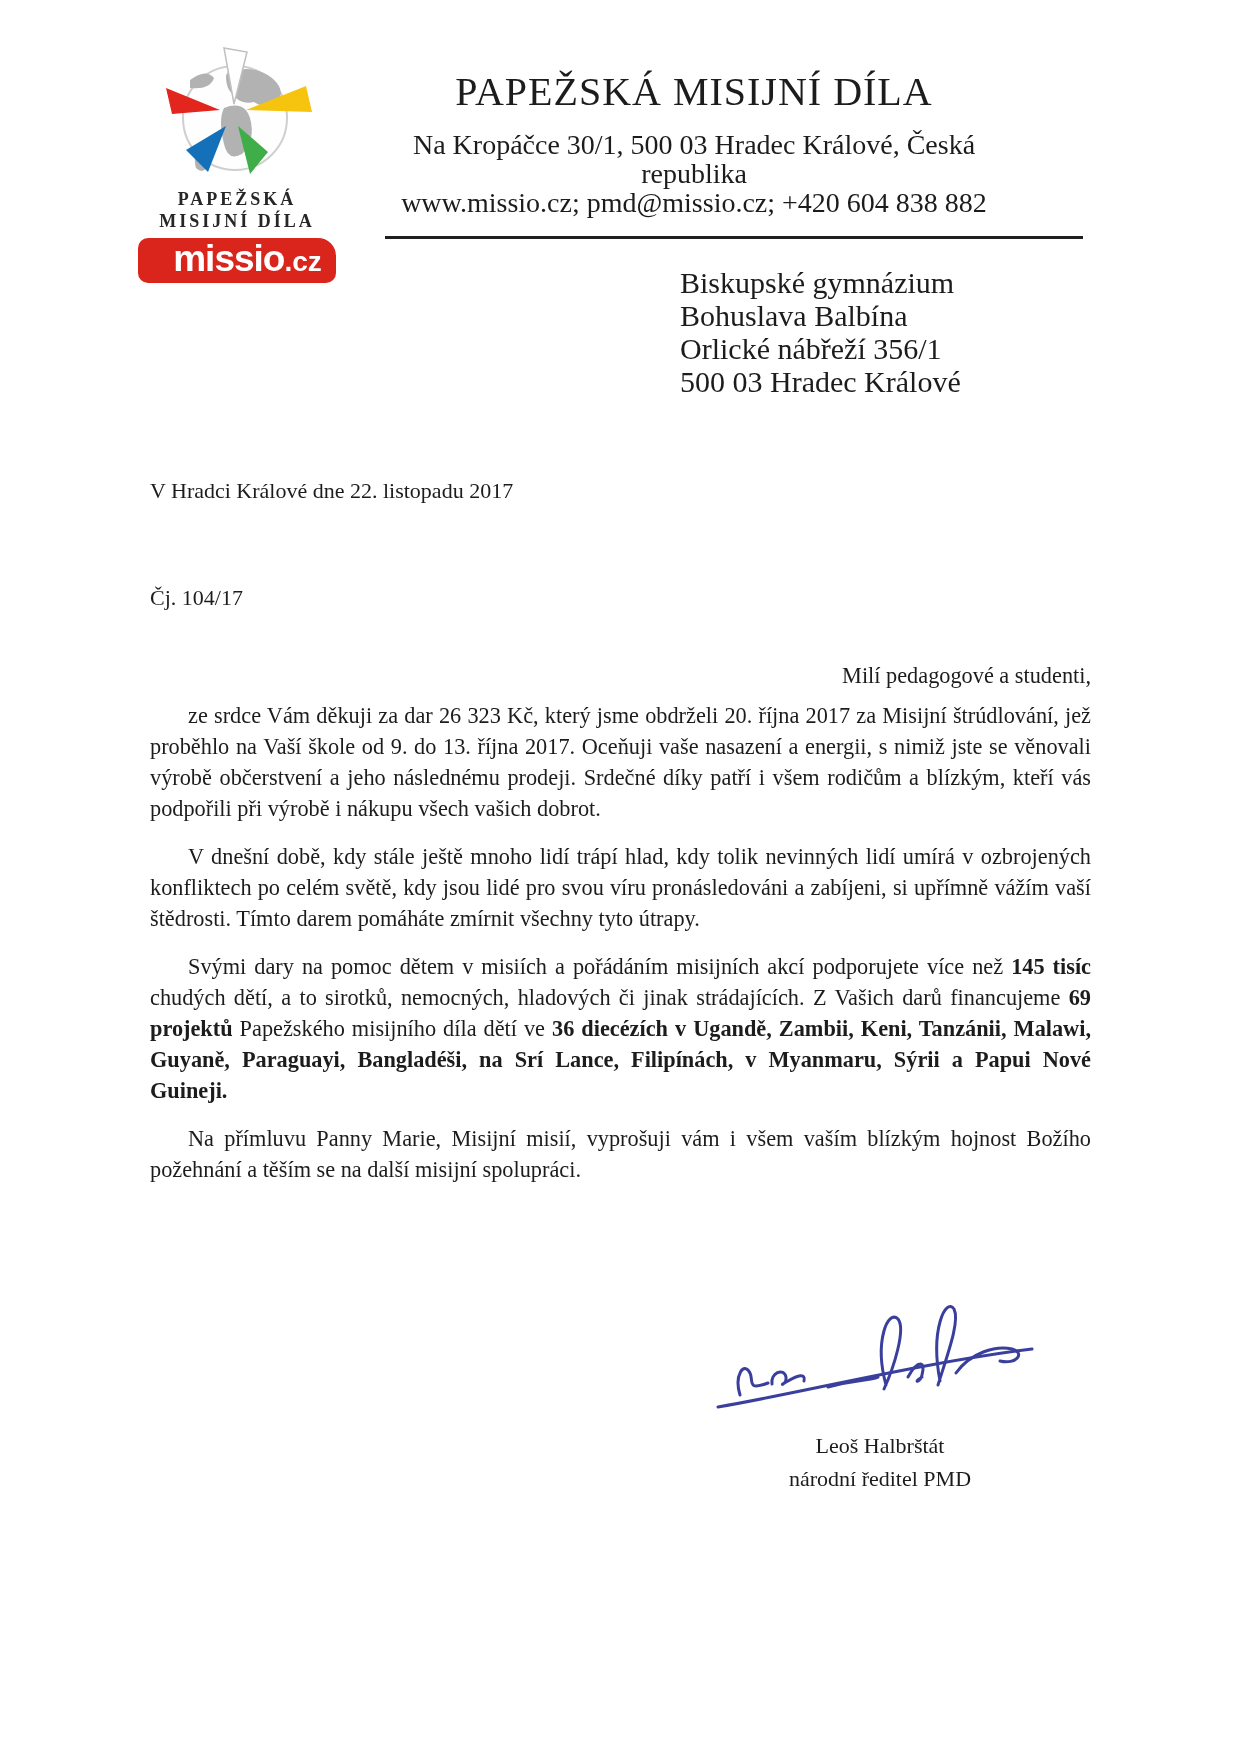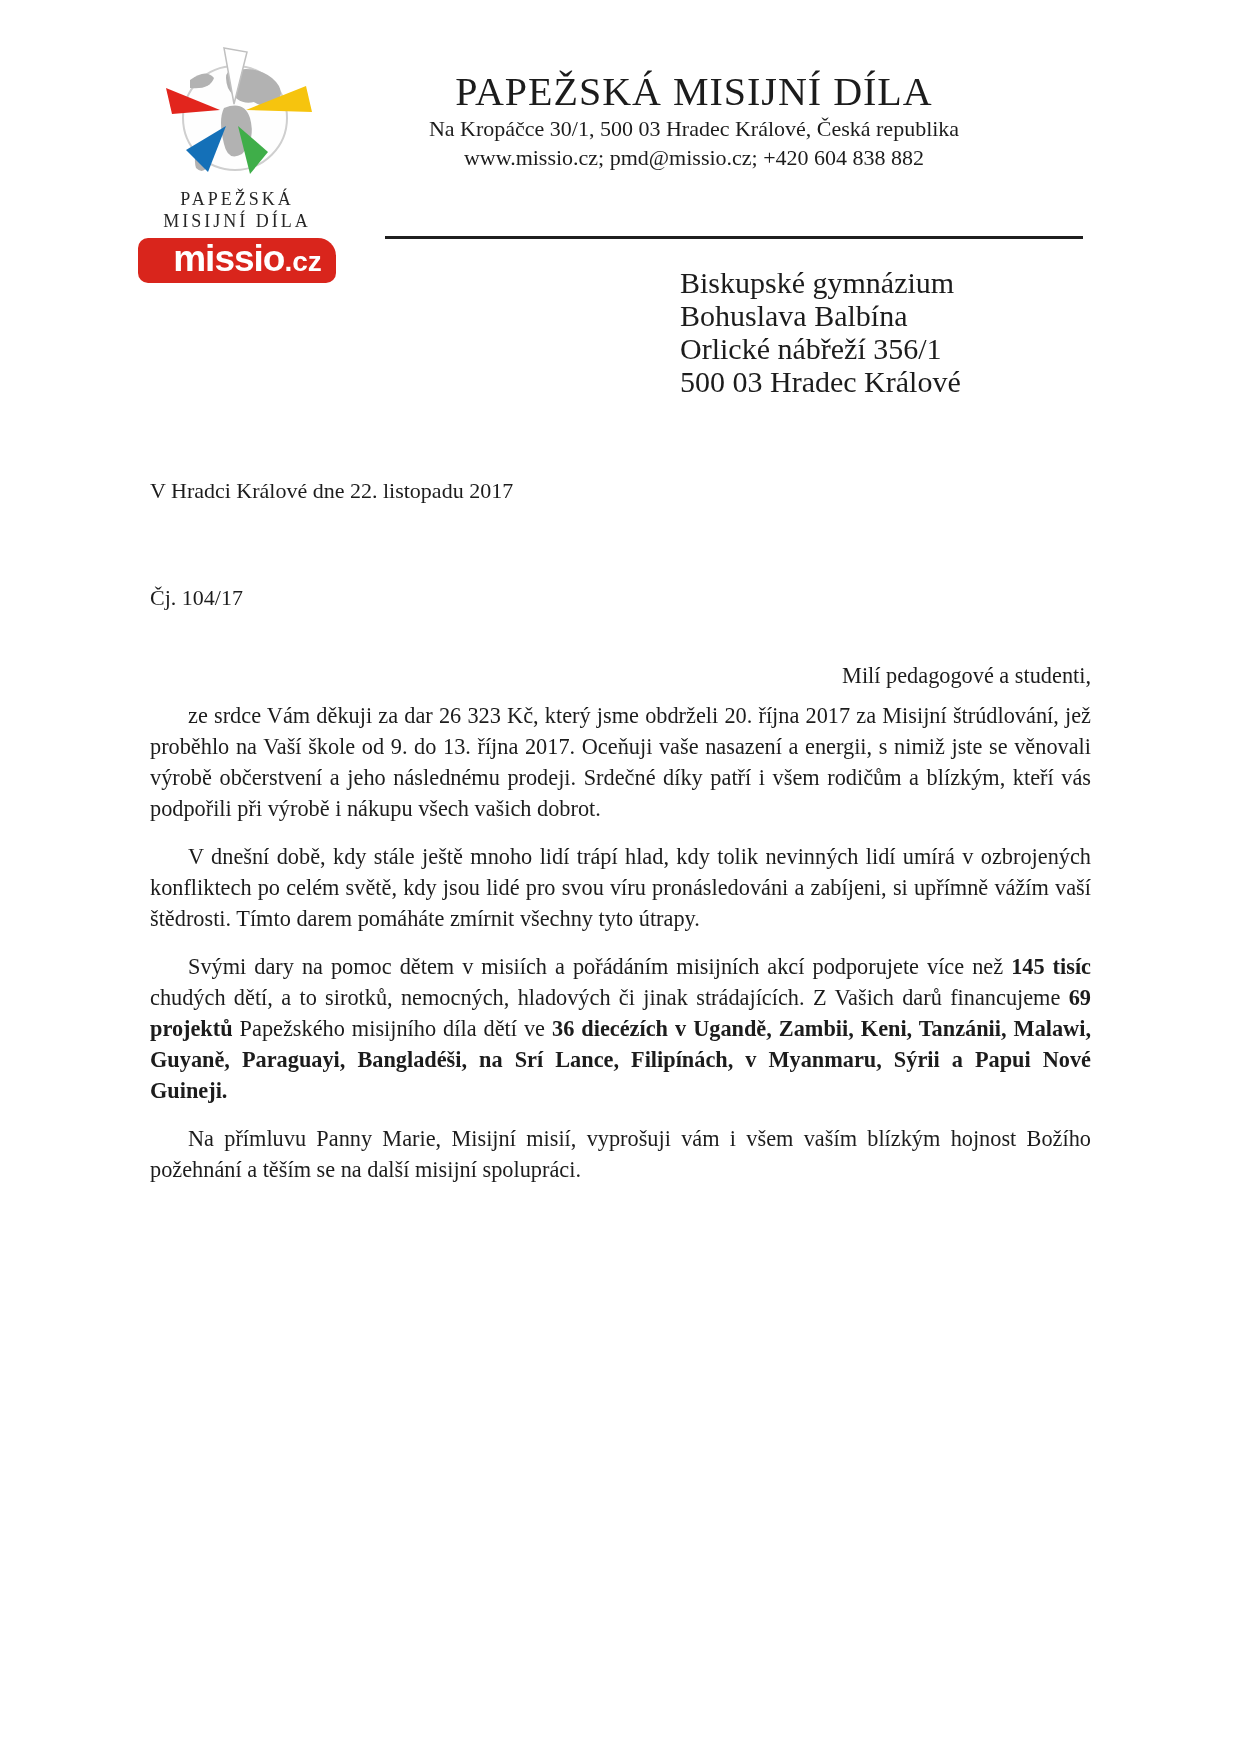--- a/index.html
+++ b/index.html
@@ -18,21 +18,21 @@
     overflow:hidden;
   }
   
   .logo-block{
     position:absolute;left:128px;top:38px;width:218px;
     text-align:center;
   }
   .logo-block svg{display:block;margin:0 auto;}
   .org-name{
     font-family:"Liberation Serif", serif;
-    font-weight:normal;
+    font-weight:bold;
     font-size:18px;line-height:22px;
     letter-spacing:3px;
     color:#262626;
   }
   .missio-badge{
     display:inline-block;
     margin-top:6px;
     background:var(--badge-red);
     color:#ffffff;
     border-radius:10px 18px 10px 10px;
@@ -48,21 +48,22 @@
     text-align:center;
   }
   .header-title{
     font-size:40px;line-height:44px;
     font-weight:normal;
     letter-spacing:1px;
     margin:0;
     white-space:nowrap;
   }
   .header-address{
-    font-size:22px;line-height:29px;
+    font-size:28px;line-height:29px;
+    margin-top:16px;
   }
   .header-rule{
     position:absolute;left:385px;top:236px;width:698px;height:3px;
     background:#1f1f1f;
   }
   
   .recipient{
     position:absolute;left:680px;top:266px;
     font-size:30px;line-height:33px;
   }
@@ -137,14 +138,30 @@
   <div class="ref-line">Čj. 104/17</div>
 
   <div class="body-block">
     <p class="salutation">Milí pedagogové a studenti,</p>
     <p class="para"><span>ze srdce Vám děkuji za dar 26 323 Kč, který jsme obdrželi 20. října 2017 za Misijní štrúdlování, jež proběhlo na Vaší škole od 9. do 13. října 2017. Oceňuji vaše nasazení a energii, s nimiž jste se věnovali výrobě občerstvení a jeho následnému prodeji. Srdečné díky patří i všem rodičům a blízkým, kteří vás podpořili při výrobě i nákupu všech vašich dobrot.</span></p>
     <p class="para"><span>V dnešní době, kdy stále ještě mnoho lidí trápí hlad, kdy tolik nevinných lidí umírá v ozbrojených konfliktech po celém světě, kdy jsou lidé pro svou víru pronásledováni a zabíjeni, si upřímně vážím vaší štědrosti. Tímto darem pomáháte zmírnit všechny tyto útrapy.</span></p>
     <p class="para"><span>Svými dary na pomoc dětem v misiích a pořádáním misijních akcí podporujete více než </span><span style="font-weight: bold;">145 tisíc</span><span> chudých dětí, a to sirotků, nemocných, hladových či jinak strádajících. Z Vašich darů financujeme </span><span style="font-weight: bold;">69 projektů</span><span> Papežského misijního díla dětí ve </span><span style="font-weight: bold;">36 diecézích v Ugandě, Zambii, Keni, Tanzánii, Malawi, Guyaně, Paraguayi, Bangladéši, na Srí Lance, Filipínách, v Myanmaru, Sýrii a Papui Nové Guineji.</span></p>
     <p class="para"><span>Na přímluvu Panny Marie, Misijní misií, vyprošuji vám i všem vaším blízkým hojnost Božího požehnání a těším se na další misijní spolupráci.</span></p>
   </div>
 
+  <div class="signature-block">
+    <svg width="340" height="130" viewBox="0 0 340 130">
+      <g fill="none" stroke="#3a3f9e" stroke-width="3" stroke-linecap="round" class="ink">
+        <path d="M8,112 C90,98 210,68 322,54"></path>
+        <path d="M30,100 C24,80 34,66 40,78 C44,86 36,96 58,88"></path>
+        <path d="M62,89 C60,78 74,72 76,82 C77,90 66,92 78,86 C88,80 96,78 94,86"></path>
+        <path d="M118,92 C148,84 158,86 168,82"></path>
+        <path d="M176,90 C164,46 178,14 188,24 C196,34 184,72 174,94"></path>
+        <path d="M198,82 C208,64 216,66 212,80 C210,88 202,88 212,82"></path>
+        <path d="M230,86 C220,34 236,2 244,14 C250,26 238,58 228,90"></path>
+        <path d="M246,78 C260,58 286,50 302,54 C316,58 306,70 290,66"></path>
+      </g>
+    </svg>
+    <div>Leoš Halbrštát</div>
+    <div>národní ředitel PMD</div>
+  </div>
 
 </div>
 
 </body></html>

